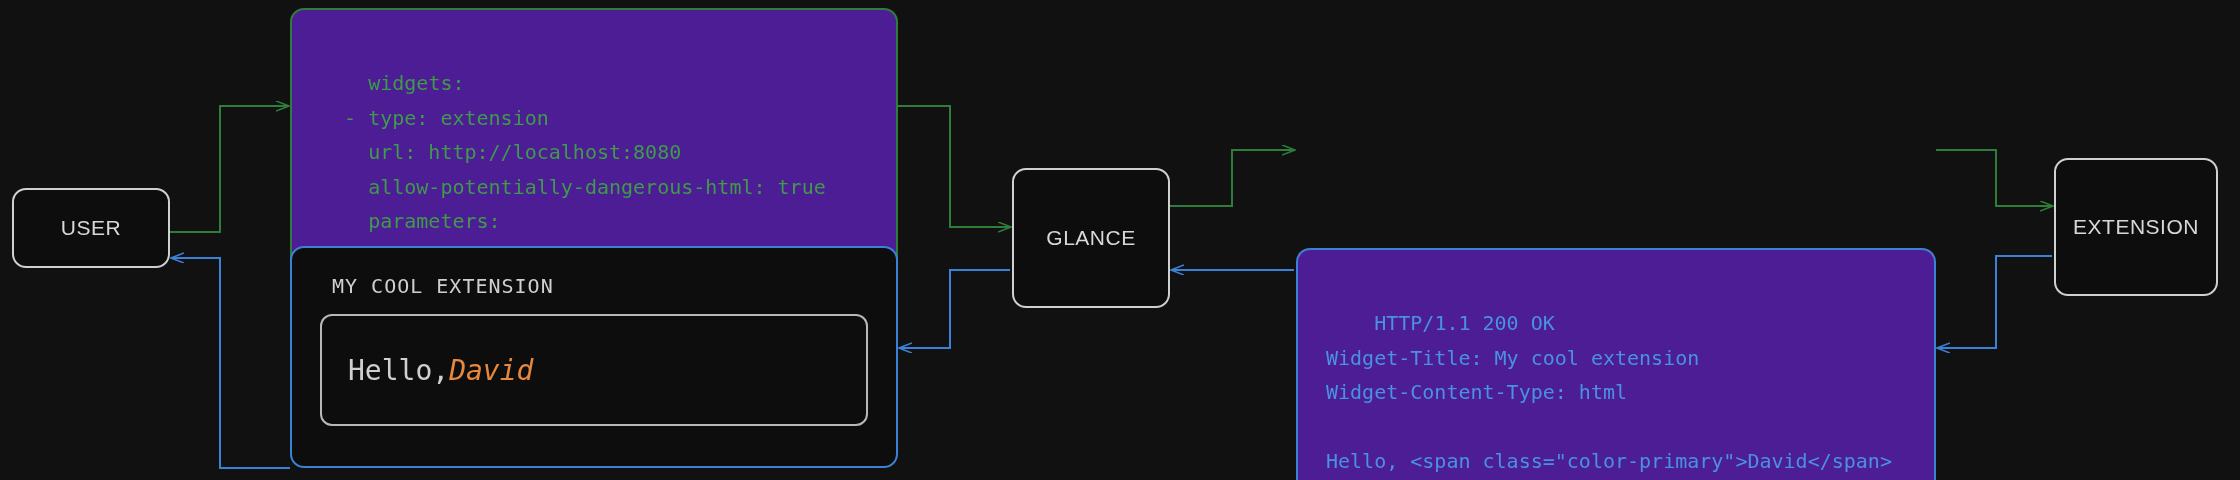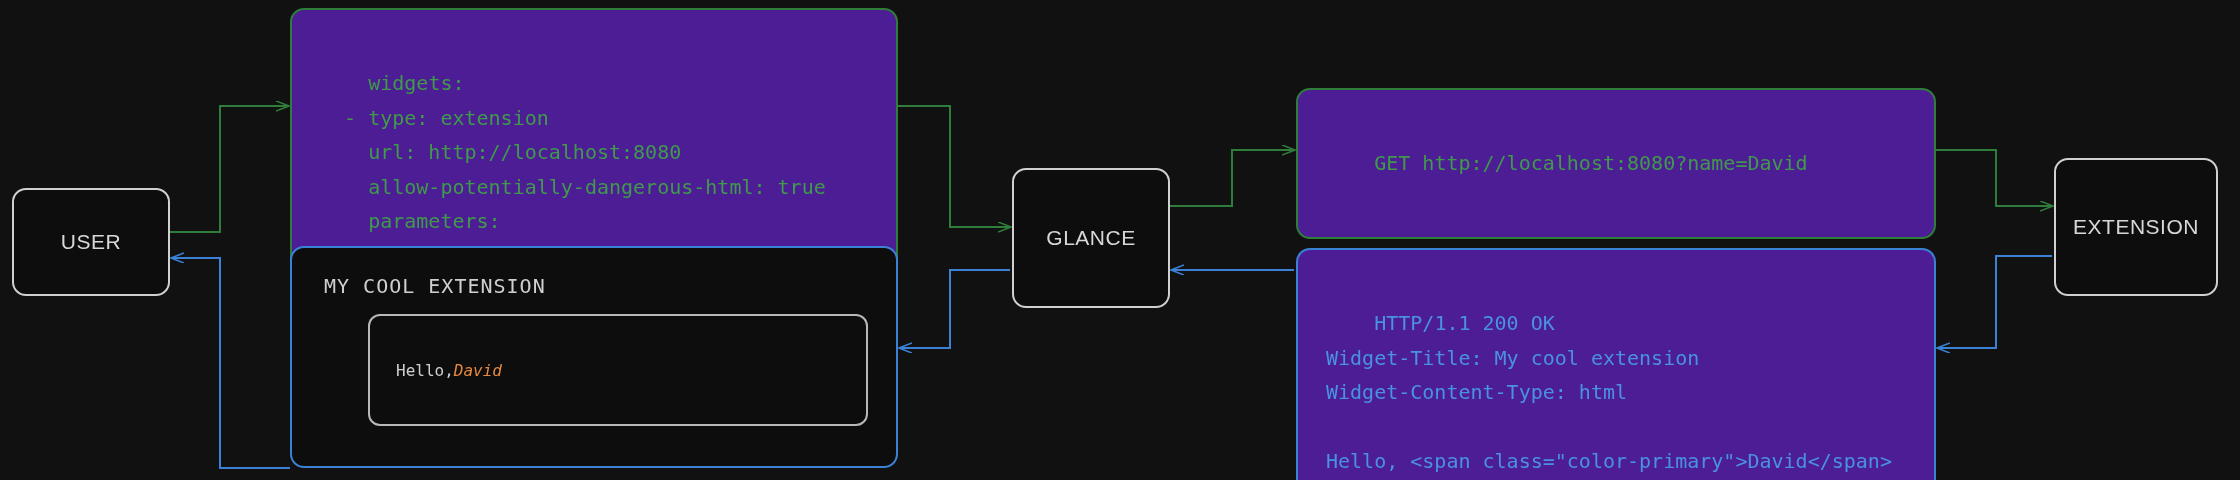--- a/index.html
+++ b/index.html
@@ -31,46 +31,45 @@
     background: #4c1d95;
     padding: 22px 28px;
     font-family: "DejaVu Sans Mono", monospace;
     font-size: 20px;
     line-height: 1.72;
     white-space: pre;
   }
   .msgbox.green { border: 2px solid #2f7d3a; color: #3f9a4a; }
   .msgbox.blue  { border: 2px solid #3b82d6; color: #4a92e0; }
 
-  #node-user      { left: 12px;   top: 188px; width: 158px; height: 108px; }
+  #node-user      { left: 12px;   top: 188px; width: 158px; height: 80px; }
   #node-glance    { left: 1012px; top: 168px; width: 158px; height: 140px; }
   #node-extension { left: 2054px; top: 158px; width: 164px; height: 138px; }
 
   #box-yaml     { left: 290px;  top: 8px;   width: 608px; }
   #box-get      { left: 1296px; top: 88px;  width: 640px; }
   #box-response { left: 1296px; top: 248px; width: 640px; }
   #box-widget   { left: 290px;  top: 246px; width: 608px; height: 222px;
                   border: 2px solid #3b82d6; border-radius: 14px;
                   background: #0d0d0d; position: absolute; padding: 26px 28px; }
 
   .widget-title {
     font-family: "DejaVu Sans Mono", monospace;
     font-size: 20px; color: #cfcfcf; letter-spacing: 1px;
-    margin-left: 4px; margin-bottom: 16px;
+    margin-left: 12px; margin-bottom: 16px;
   }
   .widget-body {
     border: 2px solid #b8b8b8;
     border-radius: 12px;
     padding: 30px 26px;
     min-height: 112px;
     display: flex; align-items: center;
     font-family: "DejaVu Sans Mono", monospace;
-    font-size: 16px;
+    font-size: 28px;
     color: #cfcfcf;
-    margin-left: 48px;
   }
   .accent { color: #e8883c; font-style: italic; }
 </style>
 </head>
 <body>
 
 <div id="stage">
 
   <svg class="edges" viewBox="0 0 2240 480" xmlns="http://www.w3.org/2000/svg">
     <defs>
@@ -129,23 +128,20 @@
 
   <div class="msgbox green" id="box-yaml">
     <span>widgets:
   - type: extension
     url: http://localhost:8080
     allow-potentially-dangerous-html: true
     parameters:
       name: David</span>
   </div>
 
-  <div class="msgbox green" id="box-get">
-    <span>GET http://localhost:8080?name=David</span>
-  </div>
 
   <div class="msgbox blue" id="box-response">
     <span>HTTP/1.1 200 OK
 Widget-Title: My cool extension
 Widget-Content-Type: html
 
 Hello, &lt;span class="color-primary"&gt;David&lt;/span&gt;</span>
   </div>
 
   <div id="box-widget">

